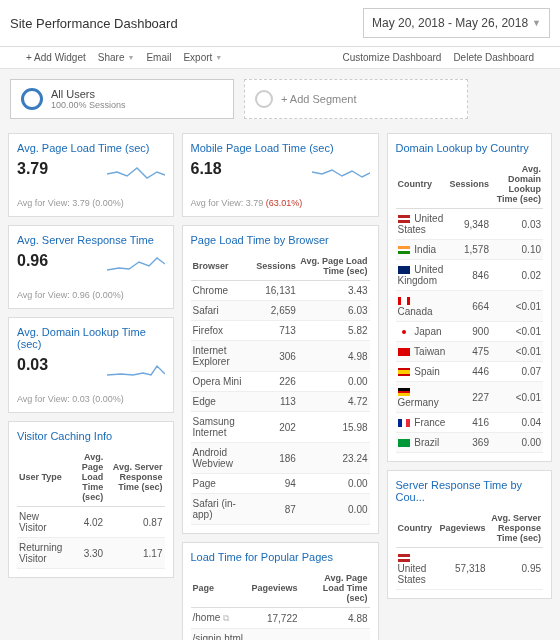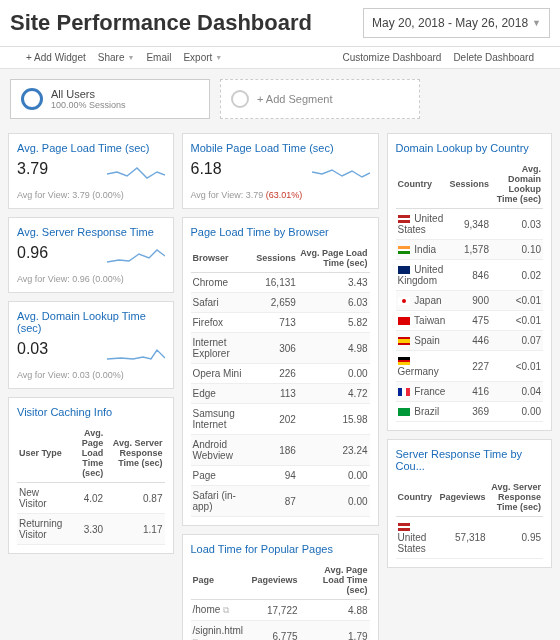--- a/index.html
+++ b/index.html
@@ -1,38 +1,38 @@
 <!DOCTYPE html>
 <html><head>
 <meta charset="utf-8">
 <style>
 *{box-sizing:border-box;margin:0;padding:0}
 body{font-family:Arial,Helvetica,sans-serif;font-size:11px;color:#333;background:#f5f5f5;width:560px}
 .header{background:#fff;border-bottom:1px solid #ddd;padding:8px 10px;display:flex;justify-content:space-between;align-items:center}
-.title{font-size:22px;font-weight:bold}
+.title{font-size:13px;font-weight:normal}
 .date-range{border:1px solid #ccc;padding:7px 8px;font-size:12px;color:#444;display:flex;align-items:center;gap:4px}
 .chev{color:#999;font-size:9px}
 .toolbar{background:#fff;border-bottom:1px solid #e2e2e2;padding:5px 26px;display:flex;justify-content:space-between;font-size:10px;color:#555}
 .toolbar-left,.toolbar-right{display:flex;gap:12px}
 .toolbar-item{cursor:pointer;display:flex;align-items:center;gap:3px}
 .sm-chev{color:#aaa;font-size:7px}
 .segments{padding:10px;display:flex;gap:10px}
-.seg{border:1px solid #ccc;padding:8px 10px;display:flex;align-items:center;gap:8px;background:#fff;width:200px}
+.seg{border:1px solid #ccc;padding:8px 10px;display:flex;align-items:center;gap:8px;background:#fff;width:224px}
 .seg.dash{border-style:dashed;color:#888}
 .circ{width:22px;height:22px;border:3px solid #3a7cbf;border-radius:50%}
 .circ.gray{border-color:#ccc;width:18px;height:18px;border-width:2px}
 .seg-title{font-size:11px;color:#444}
 .seg-sub{font-size:9px;color:#888}
 .dash-grid{display:flex;gap:8px;padding:4px 8px 8px}
 .col{display:flex;flex-direction:column;gap:8px}
 .c1{width:168px}.c2{width:200px}.c3{width:168px}
 .card{background:#fff;border:1px solid #ddd;padding:8px}
 .card-title{color:#1a6bb8;font-size:11px;margin-bottom:6px}
-.big{font-size:16px;font-weight:normal;color:#222}
-.sub{font-size:9px;color:#999;margin-top:12px}
+.big{font-size:16px;font-weight:bold;color:#222}
+.sub{font-size:9px;color:#999;margin-top:20px}
 .sub .red{color:#c53929}
 .spark{float:right;width:58px;height:22px}
 .spark path{stroke:#6fa8dc;stroke-width:1.4;fill:none}
 table{width:100%;border-collapse:collapse;font-size:10px}
 th{text-align:left;padding:4px 2px;border-bottom:1px solid #ddd;font-weight:bold;color:#555;font-size:9px}
 th.r,td.r{text-align:right}
 td{padding:4px 2px;border-bottom:1px solid #eee;color:#555}
 tr:nth-child(even) td{background:#fafafa}
 .flag{display:inline-block;width:12px;height:8px;margin-right:2px;vertical-align:middle;background:#ccc;font-size:7px;line-height:8px;text-align:center;overflow:hidden}
 .flag-us{background:linear-gradient(#b22 33%,#fff 33% 66%,#b22 66%)}
@@ -264,20 +264,25 @@
               <td><span><span class="flag flag-in"></span> India</span></td>
               <td class="r">1,578</td>
               <td class="r">0.10</td>
             </tr>
             <tr>
               <td><span><span class="flag flag-gb"></span> United Kingdom</span></td>
               <td class="r">846</td>
               <td class="r">0.02</td>
             </tr>
             <tr>
+              <td><span><span class="flag flag-ca"></span> Canada</span></td>
+              <td class="r">664</td>
+              <td class="r">&lt;0.01</td>
+            </tr>
+            <tr>
               <td><span><span class="flag flag-jp"></span> Japan</span></td>
               <td class="r">900</td>
               <td class="r">&lt;0.01</td>
             </tr>
             <tr>
               <td><span><span class="flag flag-tw"></span> Taiwan</span></td>
               <td class="r">475</td>
               <td class="r">&lt;0.01</td>
             </tr>
             <tr>

